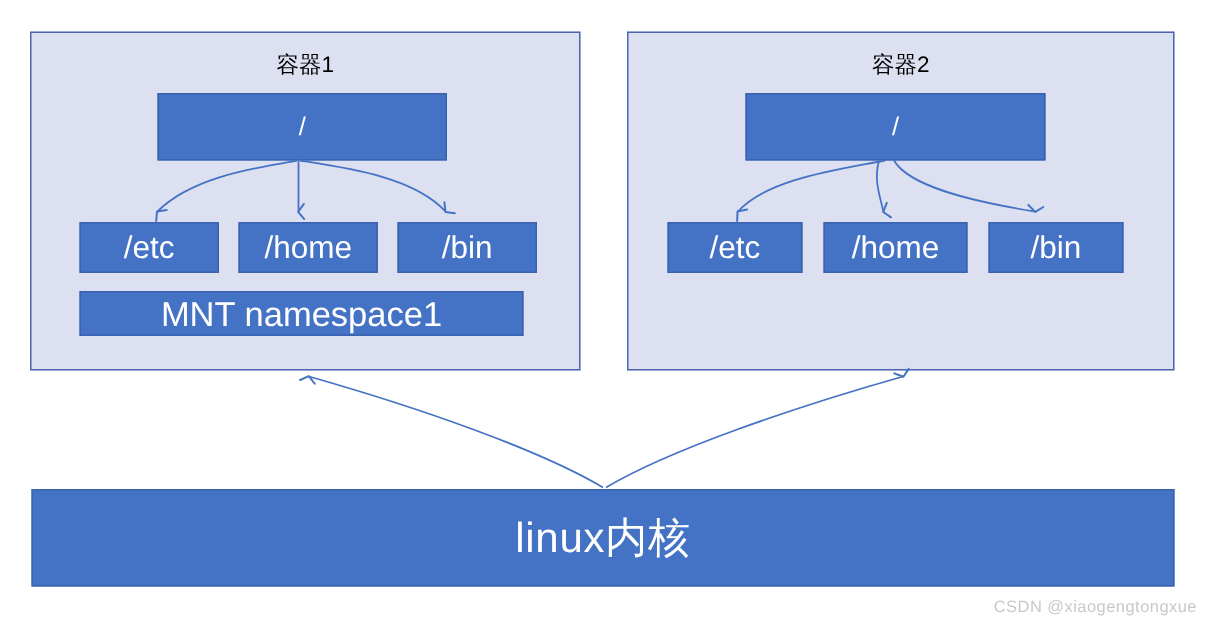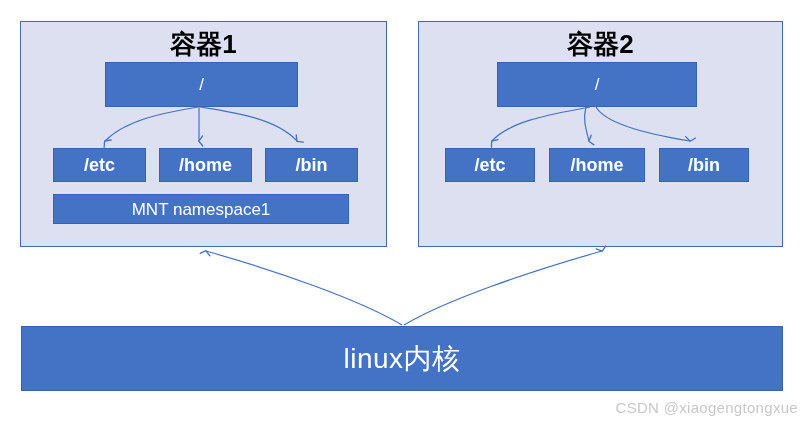--- a/index.html
+++ b/index.html
@@ -33,44 +33,44 @@
   }
   #panel-left  { left: 20px;  top: 21px; width: 367px; height: 226px; }
   #panel-right { left: 418px; top: 21px; width: 365px; height: 226px; padding-left: 16px; }
 
   .panel-title {
     position: absolute;
     left: 0;
     right: 0;
     top: 9px;
     text-align: center;
-    font-size: 26px;
-    font-weight: bold;
+    font-size: 15px;
+    font-weight: normal;
     color: #000000;
     letter-spacing: 0px;
     line-height: 26px;
   }
 
   
   .bbox {
     position: absolute;
     background: #4472C4;
     border: 1px solid #3A62AE;
     box-sizing: border-box;
     color: #ffffff;
     display: flex;
     align-items: center;
     justify-content: center;
     font-size: 17px;
     line-height: 1;
     white-space: nowrap;
   }
   .bbox.root   { font-size: 17px; }
-  .bbox.leaf   { font-size: 18px; font-weight: bold; }
-  .bbox.nsbar  { font-size: 17px; }
+  .bbox.leaf   { font-size: 21px; }
+  .bbox.nsbar  { font-size: 23px; }
 
   
   #l-root  { left: 84px;  top: 40px;  width: 193px; height: 45px; }
   #l-etc   { left: 32px;  top: 126px; width: 93px;  height: 34px; }
   #l-home  { left: 138px; top: 126px; width: 93px;  height: 34px; }
   #l-bin   { left: 244px; top: 126px; width: 93px;  height: 34px; }
   #l-ns    { left: 32px;  top: 172px; width: 296px; height: 30px; }
 
   
   #r-root  { left: 78px;  top: 40px;  width: 200px; height: 45px; }
@@ -108,21 +108,21 @@
     width: 812px;
     height: 421px;
     pointer-events: none;
   }
 
   
   #watermark {
     position: absolute;
     right: 14px;
     top: 399px;
-    font-size: 15px;
+    font-size: 11px;
     color: #C8C8C8;
     letter-spacing: 0.3px;
     white-space: nowrap;
   }
 </style>
 </head>
 <body>
 
 <div id="stage">
 

